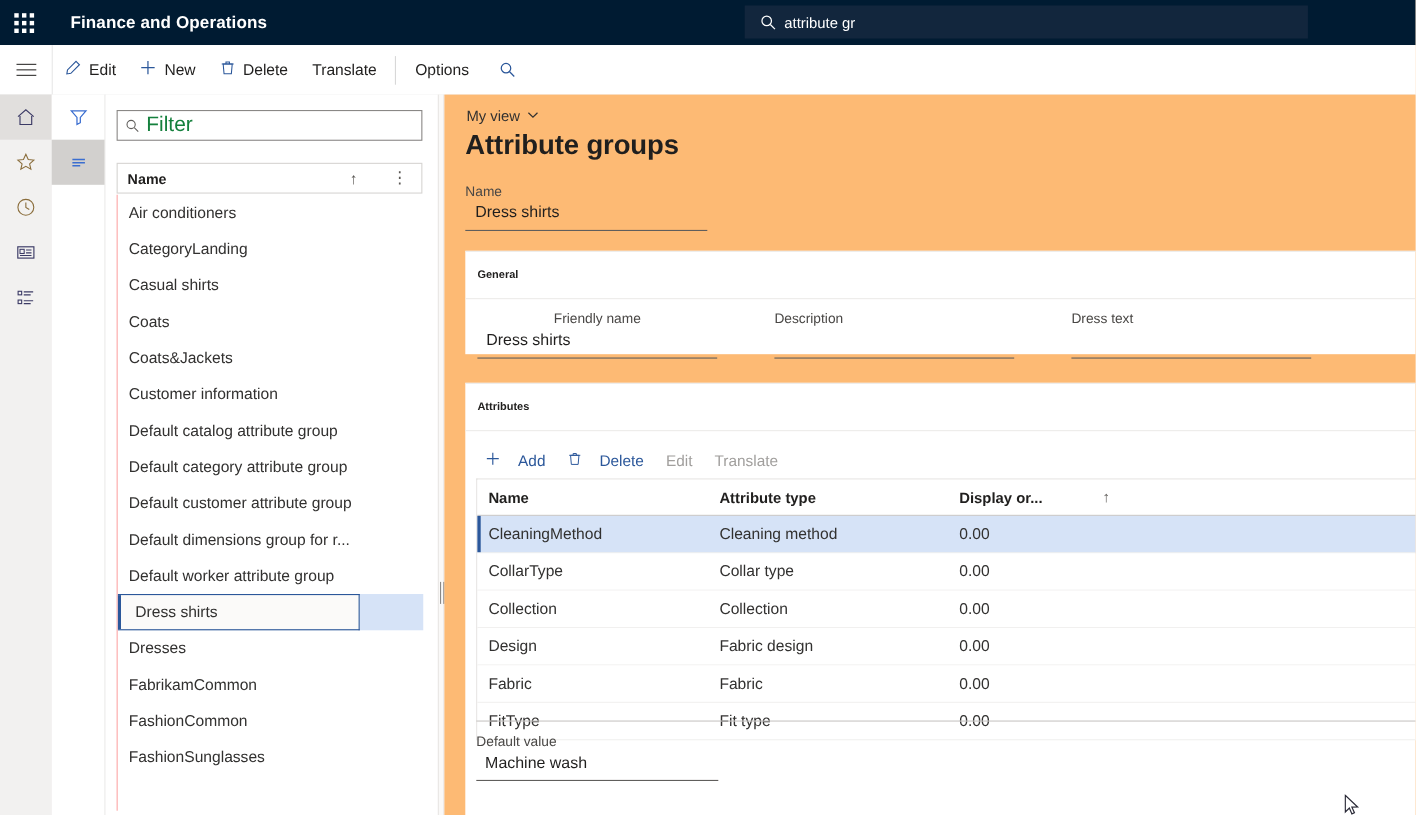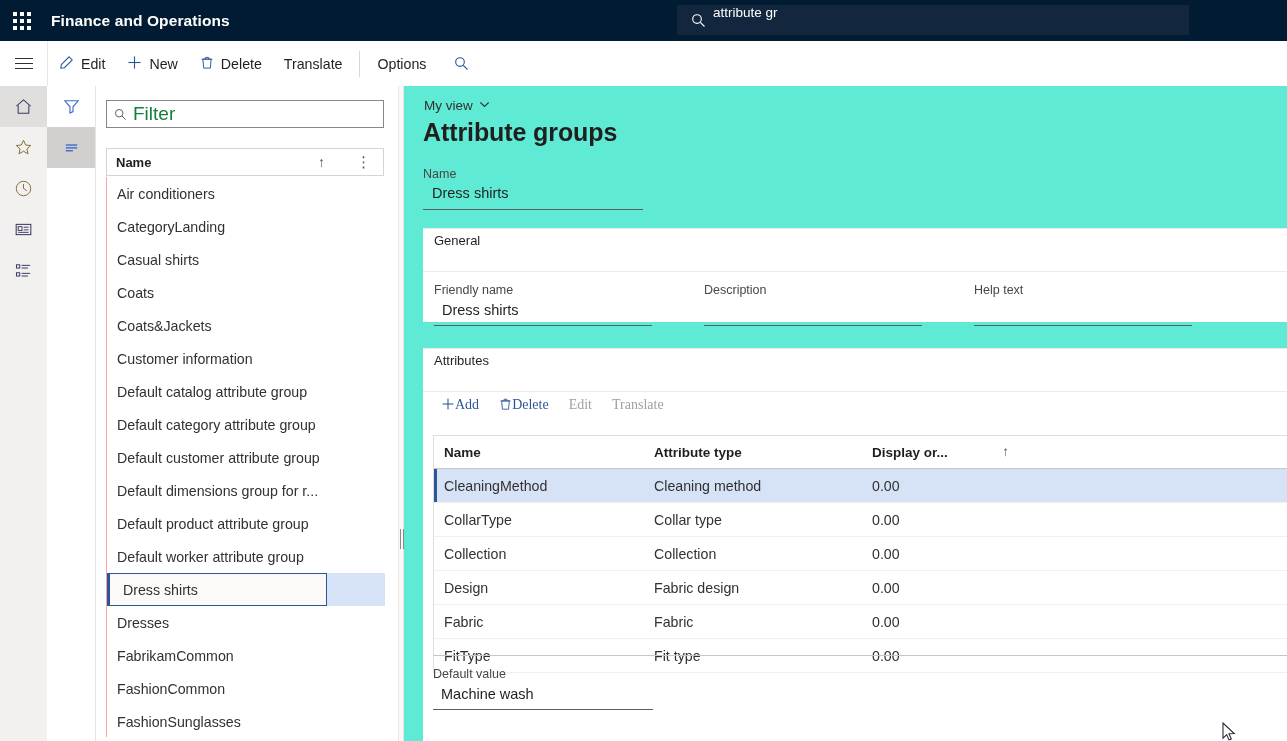--- a/index.html
+++ b/index.html
@@ -33,29 +33,29 @@
     display: grid;
     grid-template-columns: repeat(3, 4px);
     grid-template-rows: repeat(3, 4px);
     gap: 3px;
   }
   .waffle-grid i { background: #ffffff; display: block; width: 4px; height: 4px; }
   .app-title {
     color: #ffffff;
     font-size: 15.5px;
     font-weight: bold;
-    margin-left: 7px;
+    margin-left: 20px;
     letter-spacing: .1px;
     white-space: nowrap;
   }
   .search-wrap {
     position: absolute; left: 677px; top: 5px;
     width: 512px; height: 30px;
     background: #12263d;
-    display: flex; 
+    display: flex; align-items: center;
     cursor: text;
   }
   .search-ico {
     width: 30px; display: flex; align-items: center; justify-content: center;
     margin-left: 6px;
   }
   .search-txt {
     color: #ffffff; font-size: 13.5px; white-space: nowrap;
   }
 
@@ -212,21 +212,21 @@
     position: absolute; top: 443px; left: 1px;
     width: 4px; height: 20px;
     display: flex; justify-content: space-between;
   }
   .splitter-grip i { width: 1px; background: #8a8886; height: 20px; display: block; }
 
   
   .content {
     position: absolute; top: 86px; left: 404px;
     width: 883px; height: 655px;
-    background: #5eead4;
+    background: #fdba74;
     overflow: hidden;
   }
   .myview {
     position: absolute; top: 12px; left: 20px;
     display: flex; align-items: center; gap: 6px;
     font-size: 13.5px; color: #323130; cursor: pointer;
   }
   .page-title {
     position: absolute; top: 32px; left: 19px;
     font-size: 25px; font-weight: bold; color: #201f1e;
@@ -250,22 +250,22 @@
 
   .card {
     position: absolute; left: 19px;
     width: 880px;
     background: #ffffff;
     border-top: 1px solid #edebe9;
   }
   .card-general { top: 142px; height: 93px; }
   .card-attributes { top: 262px; height: 420px; }
   .card-title {
-    position: absolute; top: 4px; left: 11px;
-    font-size: 13px; font-weight: normal; color: #201f1e;
+    position: absolute; top: 16px; left: 11px;
+    font-size: 10px; font-weight: bold; color: #201f1e;
   }
   .card-head-rule {
     position: absolute; left: 0; top: 42px; width: 880px; height: 1px;
     background: #edebe9;
   }
 
   .fld { position: absolute; }
   .fld-label { font-size: 12.5px; color: #494745; white-space: nowrap; }
   .fld-input {
     margin-top: 4px; height: 25px;
@@ -276,23 +276,23 @@
   .fld-input span {
     position: absolute; left: 8px; top: 1px;
     font-size: 14.5px; color: #201f1e; white-space: nowrap;
   }
 
   .attr-toolbar {
     position: absolute; top: 48px; left: 8px;
     display: flex; align-items: center; height: 30px;
   }
   .at-item {
-    display: flex; align-items: flex-start; gap: 0;
+    display: flex; align-items: flex-end; gap: 16px;
     padding: 0 10px; height: 30px;
-    font-size: 14px; color: #2b579a; cursor: pointer; white-space: nowrap; font-family: Liberation Serif, serif;
+    font-size: 14px; color: #2b579a; cursor: pointer; white-space: nowrap;
   }
   .at-item.disabled { color: #a19f9d; cursor: default; }
 
   .attr-grid {
     position: absolute; top: 86px; left: 10px;
     width: 870px;
     border-top: 1px solid #e1dfdd;
     border-left: 1px solid #e1dfdd;
     box-sizing: border-box;
   }
@@ -521,23 +521,20 @@
         <div class="list-row">
           <span>Default category attribute group</span>
         </div>
         <div class="list-row">
           <span>Default customer attribute group</span>
         </div>
         <div class="list-row">
           <span>Default dimensions group for r...</span>
         </div>
         <div class="list-row">
-          <span>Default product attribute group</span>
-        </div>
-        <div class="list-row">
           <span>Default worker attribute group</span>
         </div>
         <div style="position: relative; height: 33px;">
           <div class="sel-strip"></div>
           <div class="list-row selected" style="position: absolute; top: 0px; left: 0px;">
             <div class="sel-bar"></div>
             <span style="margin-left: 7px;">Dress shirts</span>
           </div>
         </div>
         <div class="list-row">
@@ -581,36 +578,36 @@
 
     <div class="name-label">Name</div>
     <div class="name-field">
       <span>Dress shirts</span>
     </div>
 
     <div class="card card-general">
       <div class="card-title">General</div>
       <div class="card-head-rule"></div>
 
-      <div class="fld" style="top:54px; left:11px;">
+      <div class="fld" style="top:54px; left:11px;text-align:center;">
         <div class="fld-label">Friendly name</div>
         <div class="fld-input" style="width:218px;">
           <span>Dress shirts</span>
         </div>
       </div>
 
       <div class="fld" style="top:54px; left:281px;">
         <div class="fld-label">Description</div>
         <div class="fld-input" style="width:218px;">
           <span></span>
         </div>
       </div>
 
       <div class="fld" style="top:54px; left:551px;">
-        <div class="fld-label">Help text</div>
+        <div class="fld-label">Dress text</div>
         <div class="fld-input" style="width:218px;">
           <span></span>
         </div>
       </div>
     </div>
 
     <div class="card card-attributes">
       <div class="card-title">Attributes</div>
       <div class="card-head-rule"></div>
 

